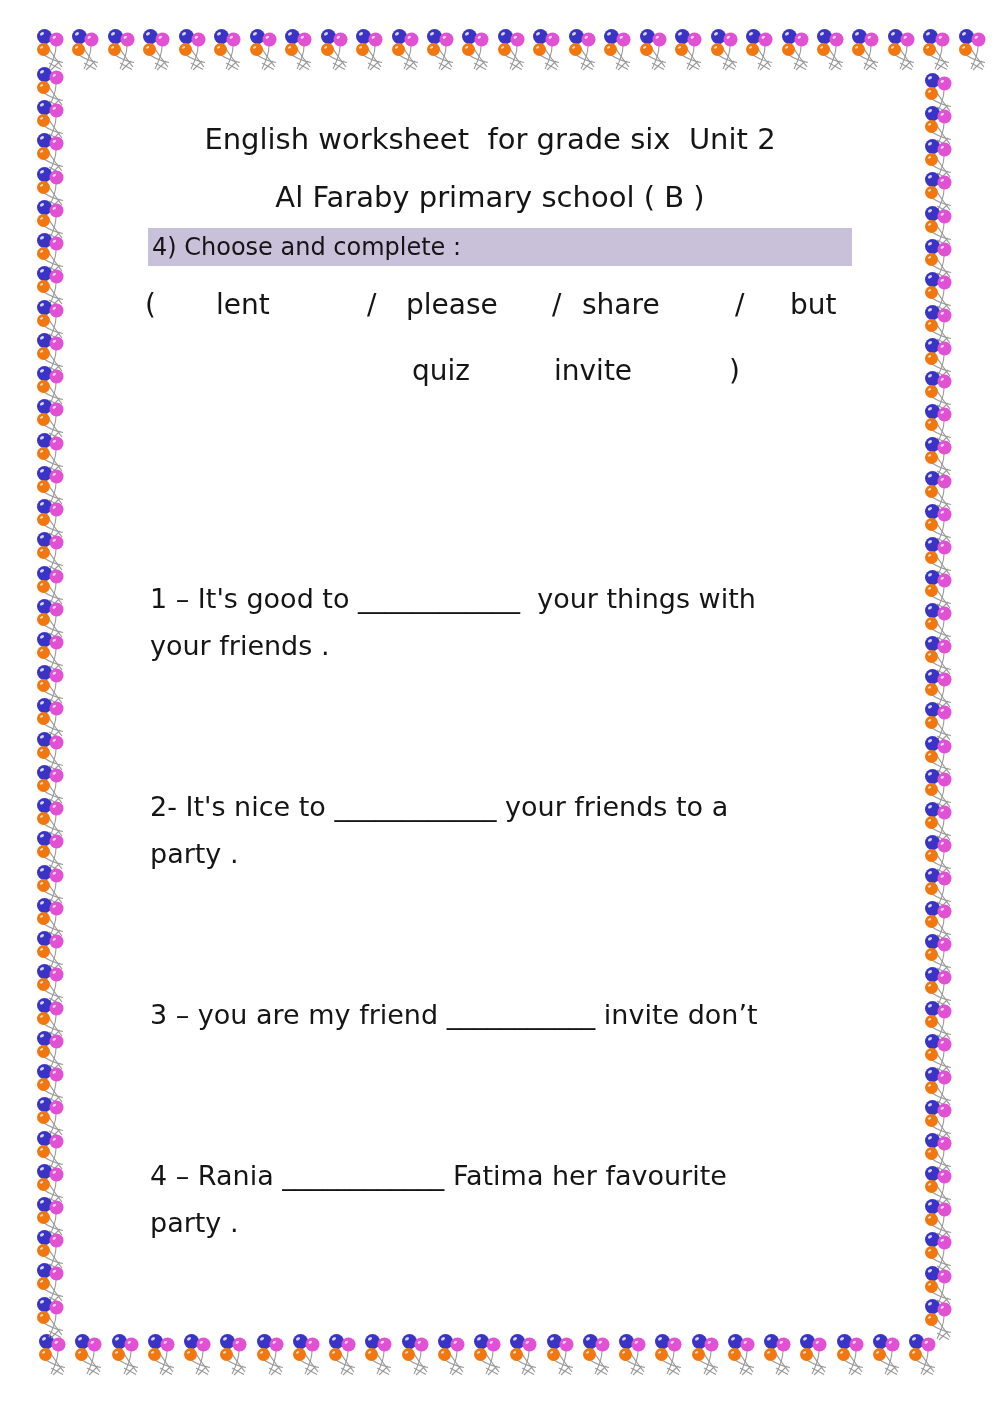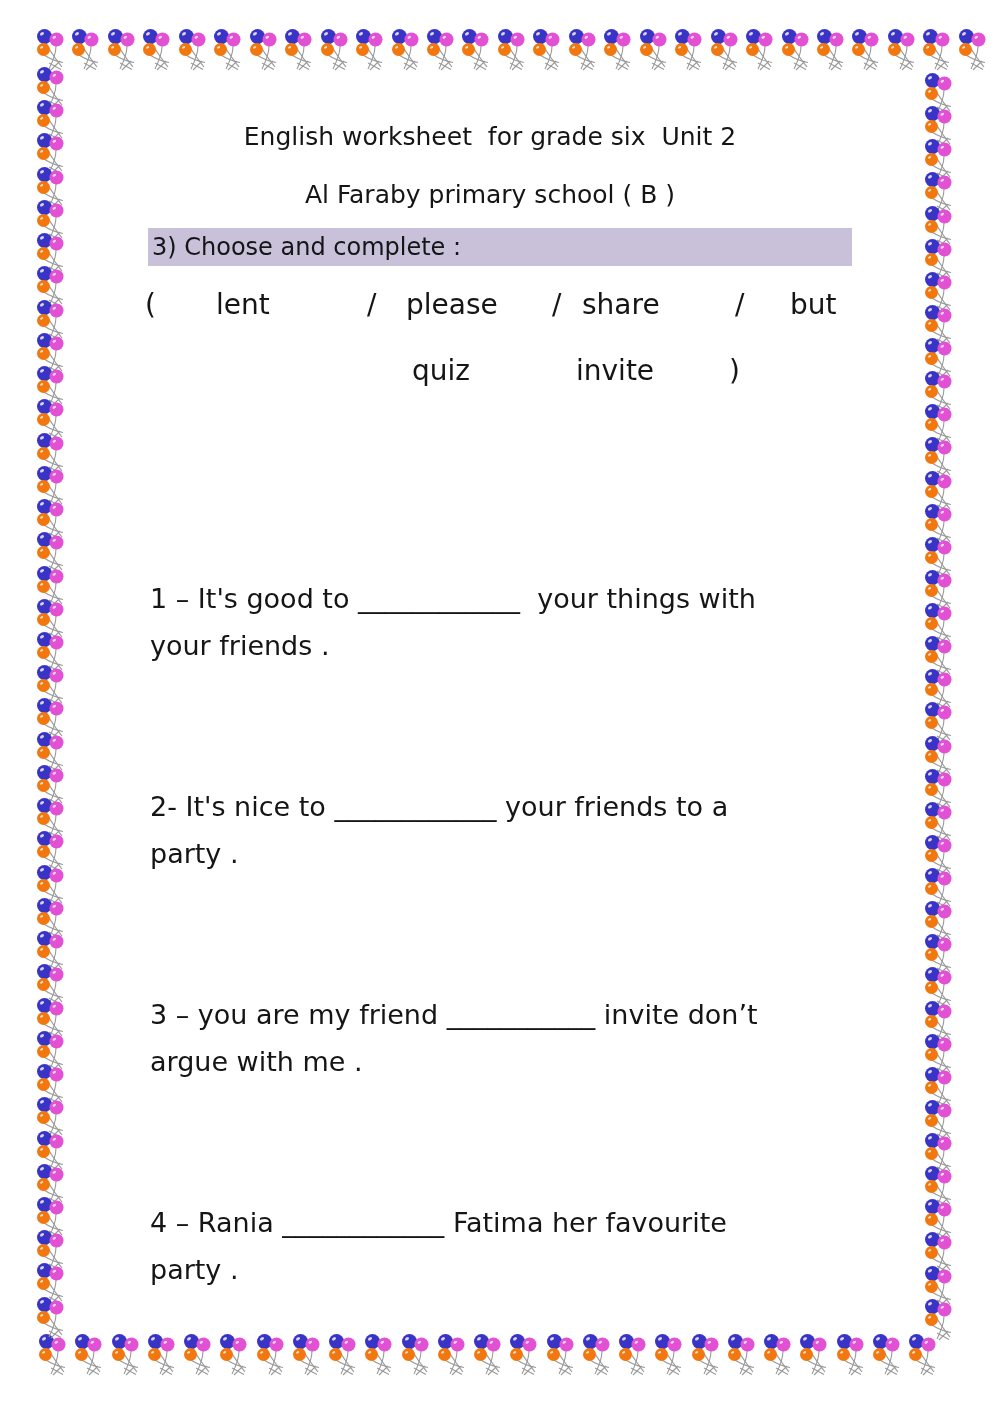--- a/index.html
+++ b/index.html
@@ -39,21 +39,21 @@
     position:absolute;display:flex;flex-direction:column;
     justify-content:space-between;align-items:flex-start;
   }
   #border-top{left:36px;top:28px;width:952px;}
   #border-bottom{left:38px;top:1333px;width:900px;}
   #border-left{left:36px;top:66px;height:1262px;}
   #border-right{left:924px;top:72px;height:1258px;}
   
   .title-line{
     position:absolute;left:150px;width:680px;
-    text-align:center;font-size:25px;white-space:pre-wrap;
+    text-align:center;font-size:29px;white-space:pre-wrap;
   }
   #title1{top:122px;}
   #title2{top:180px;}
   #section-bar{
     position:absolute;left:148px;top:228px;width:704px;height:38px;
     background:var(--bar-bg);
     font-size:24px;line-height:38px;padding-left:4px;
     white-space:pre-wrap;
   }
   #word-bank{
@@ -1866,36 +1866,36 @@
     <circle class="b-org" cx="7.5" cy="21.5" r="6.5"></circle>
     <ellipse class="hl" cx="6" cy="5.8" rx="2.2" ry="1.4" transform="rotate(-32 6 5.8)"></ellipse>
     <ellipse class="hl" cx="18.3" cy="9.2" rx="1.9" ry="1.2" transform="rotate(-32 18.3 9.2)"></ellipse>
     <ellipse class="hl" cx="5.6" cy="19.4" rx="1.7" ry="1.1" transform="rotate(-32 5.6 19.4)"></ellipse>
   </svg>
 </div>
 
 <div id="title1" class="title-line">English worksheet  for grade six  Unit 2</div>
 <div id="title2" class="title-line">Al Faraby primary school ( B )</div>
 
-<div id="section-bar">3) Choose and complete :</div>
+<div id="section-bar">4) Choose and complete :</div>
 
 <div id="word-bank">
   <span class="wb" style="left:0px">(</span>
   <span class="wb" style="left:71px">lent</span>
   <span class="wb" style="left:222px">/</span>
   <span class="wb" style="left:261px">please</span>
   <span class="wb" style="left:407px">/</span>
   <span class="wb" style="left:437px">share</span>
   <span class="wb" style="left:590px">/</span>
   <span class="wb" style="left:645px">but</span>
   <span class="wb row2" style="left:259px">quiz</span>
-  <span class="wb row2" style="left:423px">invite</span>
+  <span class="wb row2" style="left:401px">invite</span>
   <span class="wb row2" style="left:576px">)</span>
 </div>
 
 <div id="sentences">
   <p class="sentence"><span>1 – It's good to </span><span class="blank">____________</span><span>  your things with</span><br><span>your friends .</span></p>
   <p class="sentence"><span>2- It's nice to </span><span class="blank">____________</span><span> your friends to a</span><br><span>party .</span></p>
-  <p class="sentence"><span>3 – you are my friend </span><span class="blank">___________</span><span> invite don’t</span><br><span>argue with me .</span></p>
+  <p class="sentence"><span>3 – you are my friend </span><span class="blank">___________</span><span> invite don’t</span><br></p>
   <p class="sentence"><span>4 – Rania </span><span class="blank">____________</span><span> Fatima her favourite</span><br><span>party .</span></p>
   <p class="sentence"><br></p>
   
 </div>
 
 </body></html>

